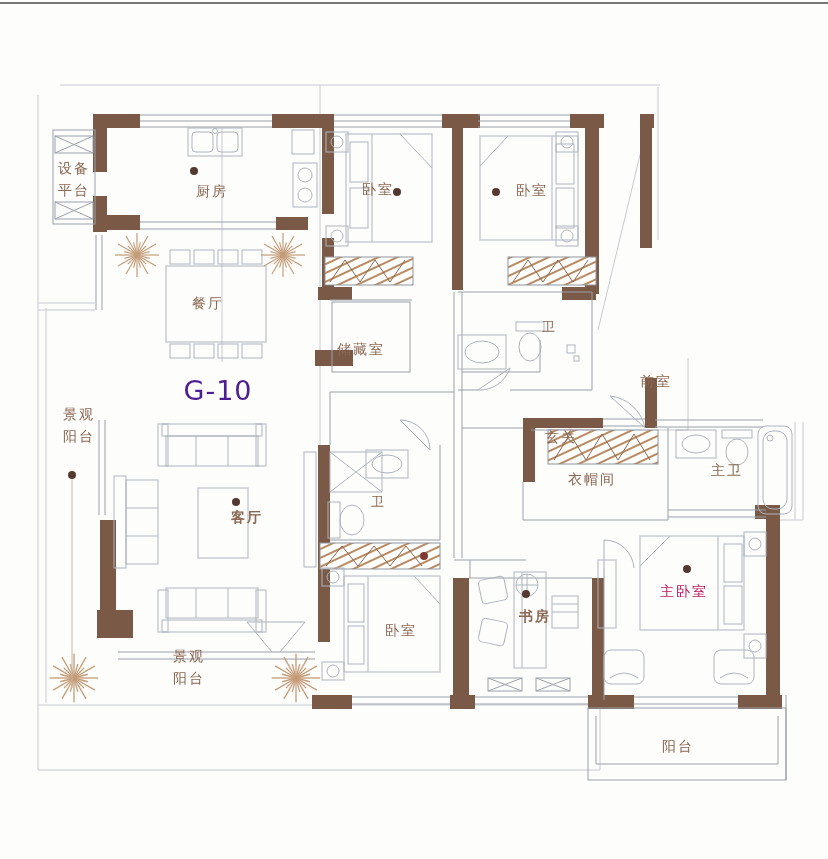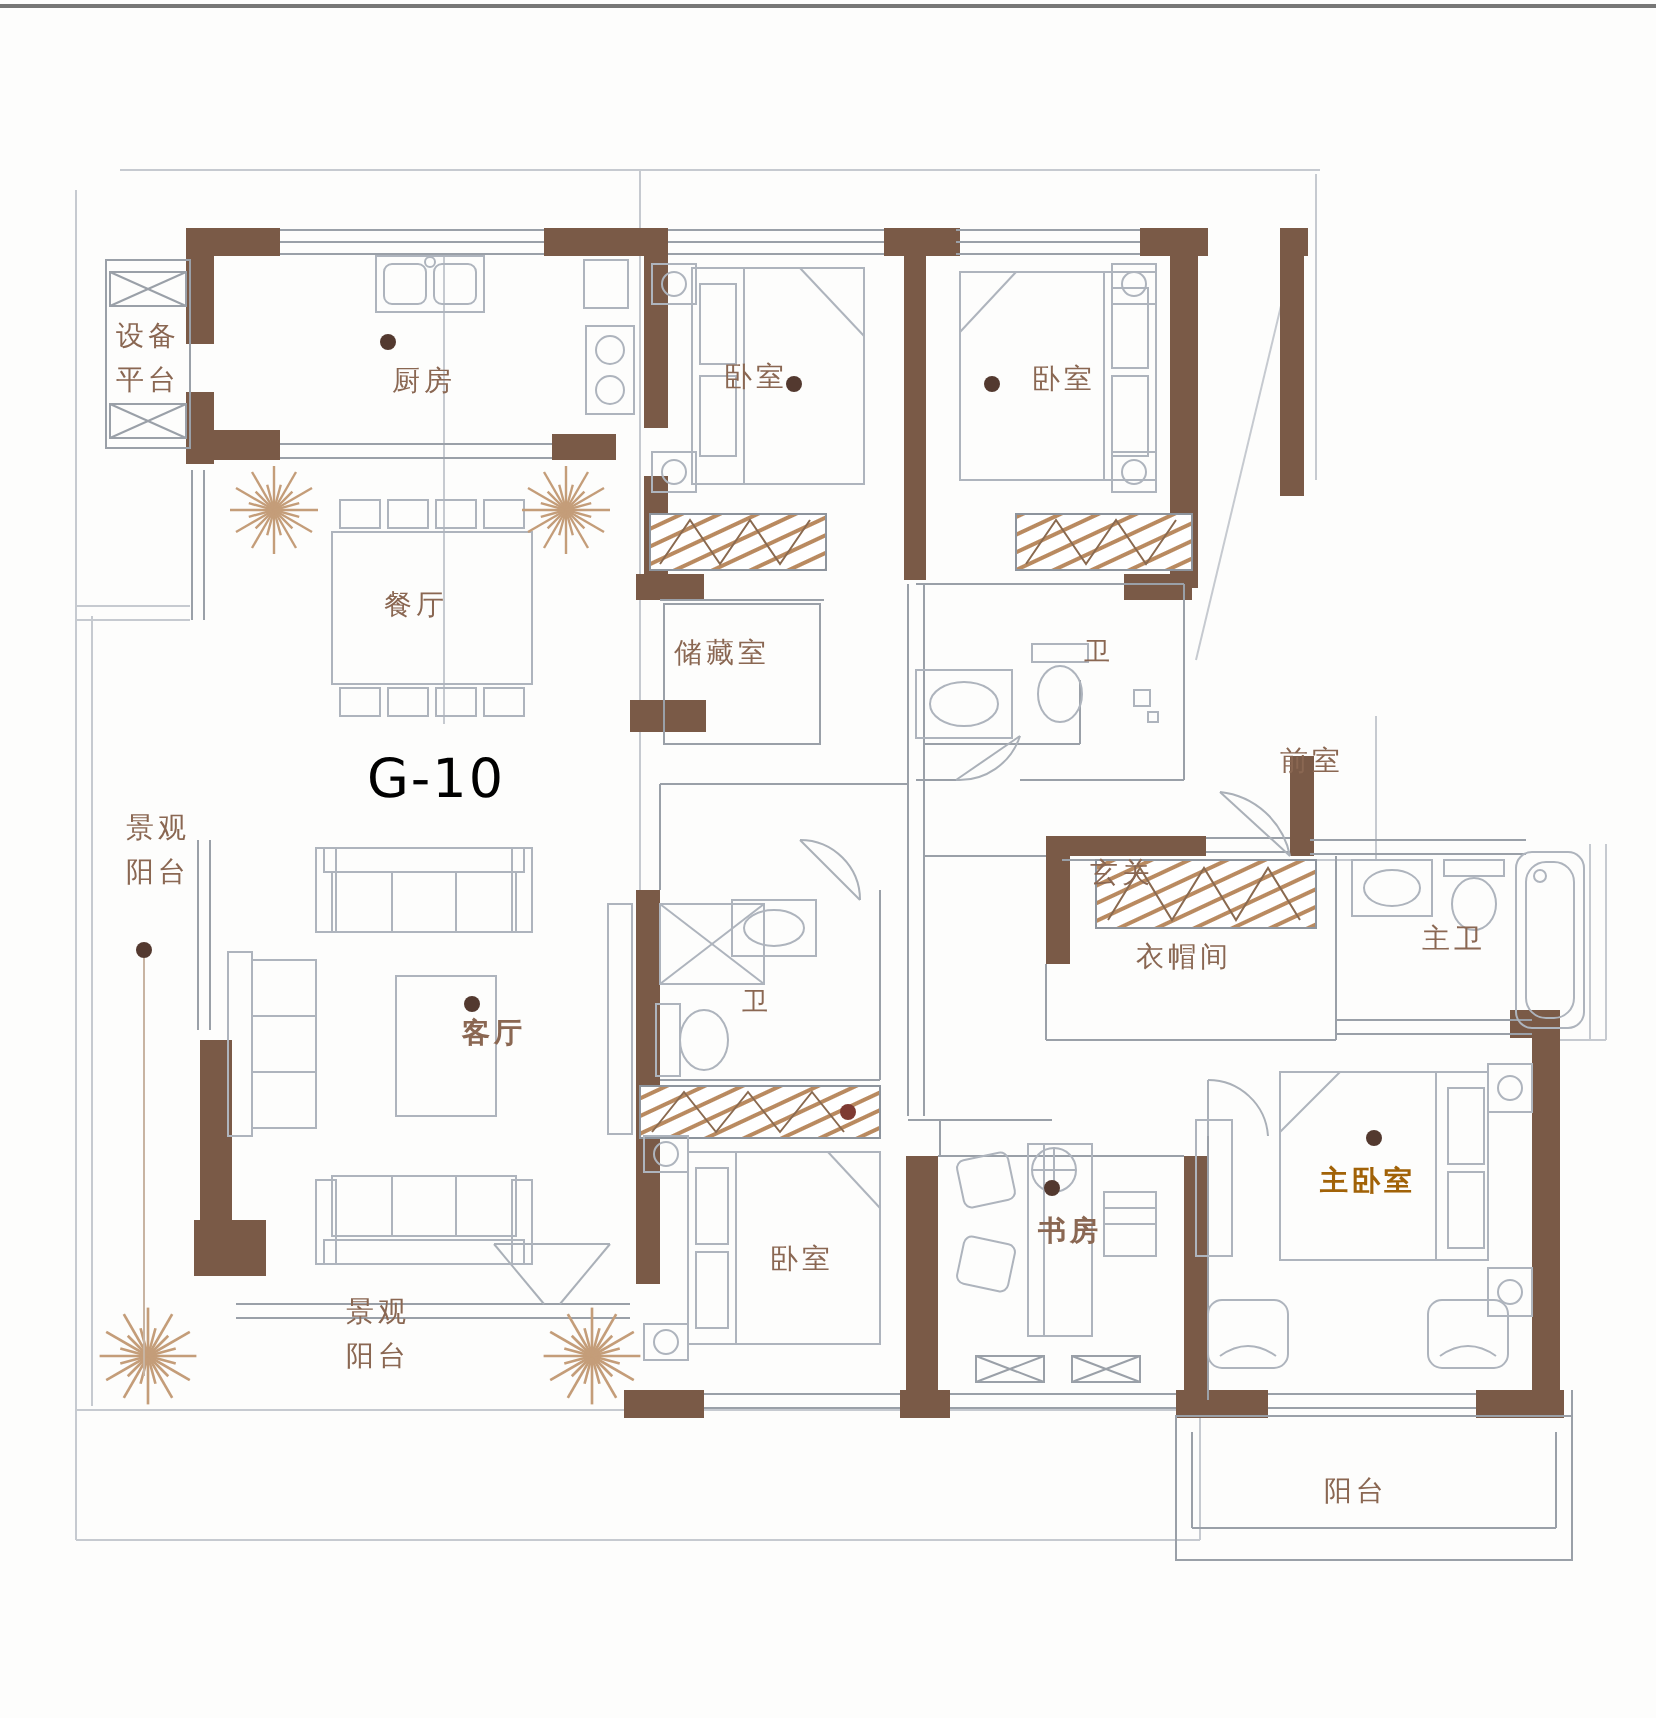--- a/index.html
+++ b/index.html
@@ -3,27 +3,27 @@
 <meta charset="utf-8">
 <style>
   html,body{margin:0;padding:0;background:#fff;}
   #stage{position:relative;width:828px;height:859px;background:#fdfdfc;overflow:hidden;
          font-family:"DejaVu Sans","Liberation Sans",sans-serif;}
   #top-edge{position:absolute;left:0;top:2px;width:100%;height:2px;background:#4a4a4a;opacity:.75;}
   svg{position:absolute;left:0;top:0;}
   .room-label{position:absolute;transform:translate(-50%,-50%);color:#8a6752;font-size:14px;
               letter-spacing:2px;white-space:pre-line;text-align:center;line-height:1.55;}
   .small-label{font-size:13px;letter-spacing:1px;}
-  .accent-label{color:#a16207;font-weight:bold;}
-  .unit-label{position:absolute;transform:translate(-50%,-50%);color:#000000;font-size:27px;
+  .accent-label{color:#be185d;}
+  .unit-label{position:absolute;transform:translate(-50%,-50%);color:#4c1d95;font-size:27px;
               letter-spacing:1px;font-weight:500;}
   
   .l-eqp{left:74px;top:180px;}      .l-kitchen{left:212px;top:192px;}
   .l-bed1{left:378px;top:190px;}    .l-bed2{left:532px;top:191px;}
-  .l-dining{left:208px;top:304px;}  .l-storage{left:361px;top:328px;}
+  .l-dining{left:208px;top:304px;}  .l-storage{left:361px;top:350px;}
   .l-bath1{left:549px;top:327px;}   .l-entry{left:561px;top:393px;margin-top:45px;}
   .l-front{left:656px;top:382px;text-align:center;}   .l-g10{left:218px;top:390px;}
   .l-lbal-left{left:79px;top:426px;} .l-living{left:247px;top:518px;font-weight:bold;}
   .l-bath2{left:378px;top:502px;}   .l-cloak{left:592px;top:480px;text-align:center;}
   .l-mbath{left:727px;top:471px;}   .l-study{left:535px;top:617px;font-weight:bold;}
   .l-bed3{left:401px;top:631px;}    .l-master{left:684px;top:592px;}
   .l-lbal-bot{left:189px;top:668px;} .l-balcony{left:678px;top:747px;}
 </style>
 </head>
 <body>

